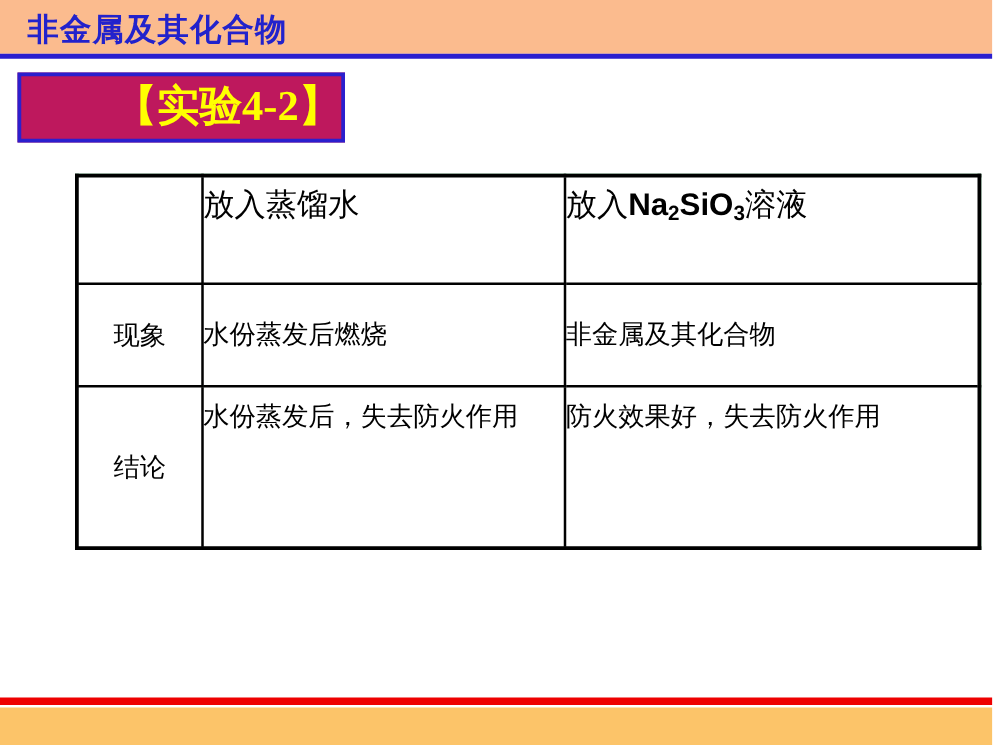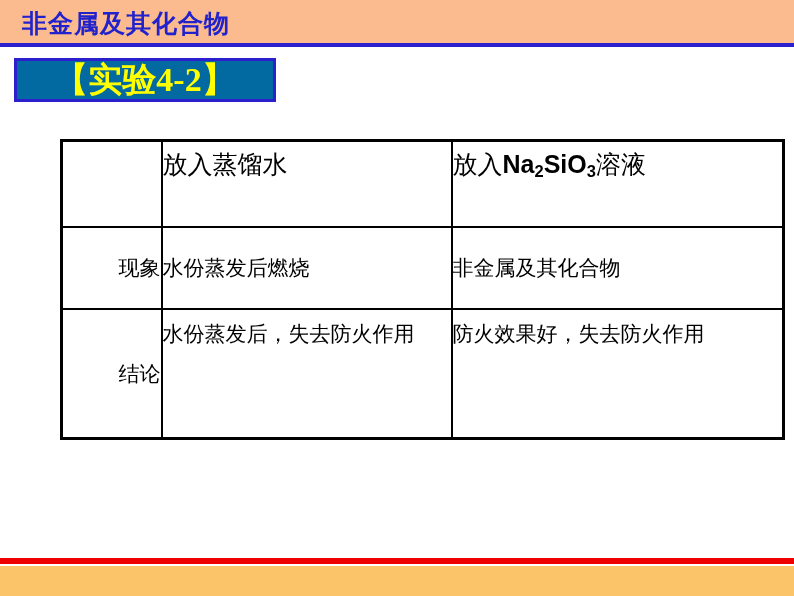--- a/index.html
+++ b/index.html
@@ -46,27 +46,27 @@
     height: 4px;
     background: #2B1FCE;
   }
 
   
   .exp-box {
     position: absolute;
     left: 14px;
     top: 58px;
     width: 262px;
-    height: 44px;
-    background: #0369a1;
+    height: 56px;
+    background: #be185d;
     border: 3px solid #2B1FCE;
     box-sizing: border-box;
     display: flex;
     align-items: center;
-    justify-content: center;
+    justify-content: flex-end;
   }
   .exp-label {
     font-family: "Liberation Serif", "DejaVu Serif", serif;
     font-size: 34px;
     font-weight: bold;
     color: #FFFF00;
     line-height: 1;
     white-space: nowrap;
   }
 
@@ -89,21 +89,21 @@
   }
   .col-label { width: 100px; }
   .col-mid   { width: 290px; }
   .col-right { width: 332px; }
 
   .row-head td { height: 76px; }
   .row-obs  td { height: 80px; }
   .row-con  td { height: 115px; }
 
   .cell-label {
-    text-align: right;
+    text-align: center;
     font-family: "Liberation Sans", "DejaVu Sans", sans-serif;
     font-size: 21px;
     color: #000000;
   }
   .cell-text {
     padding-left: 14px;
     padding-right: 6px;
     font-family: "Liberation Sans", "DejaVu Sans", sans-serif;
     font-size: 21px;
     color: #000000;

